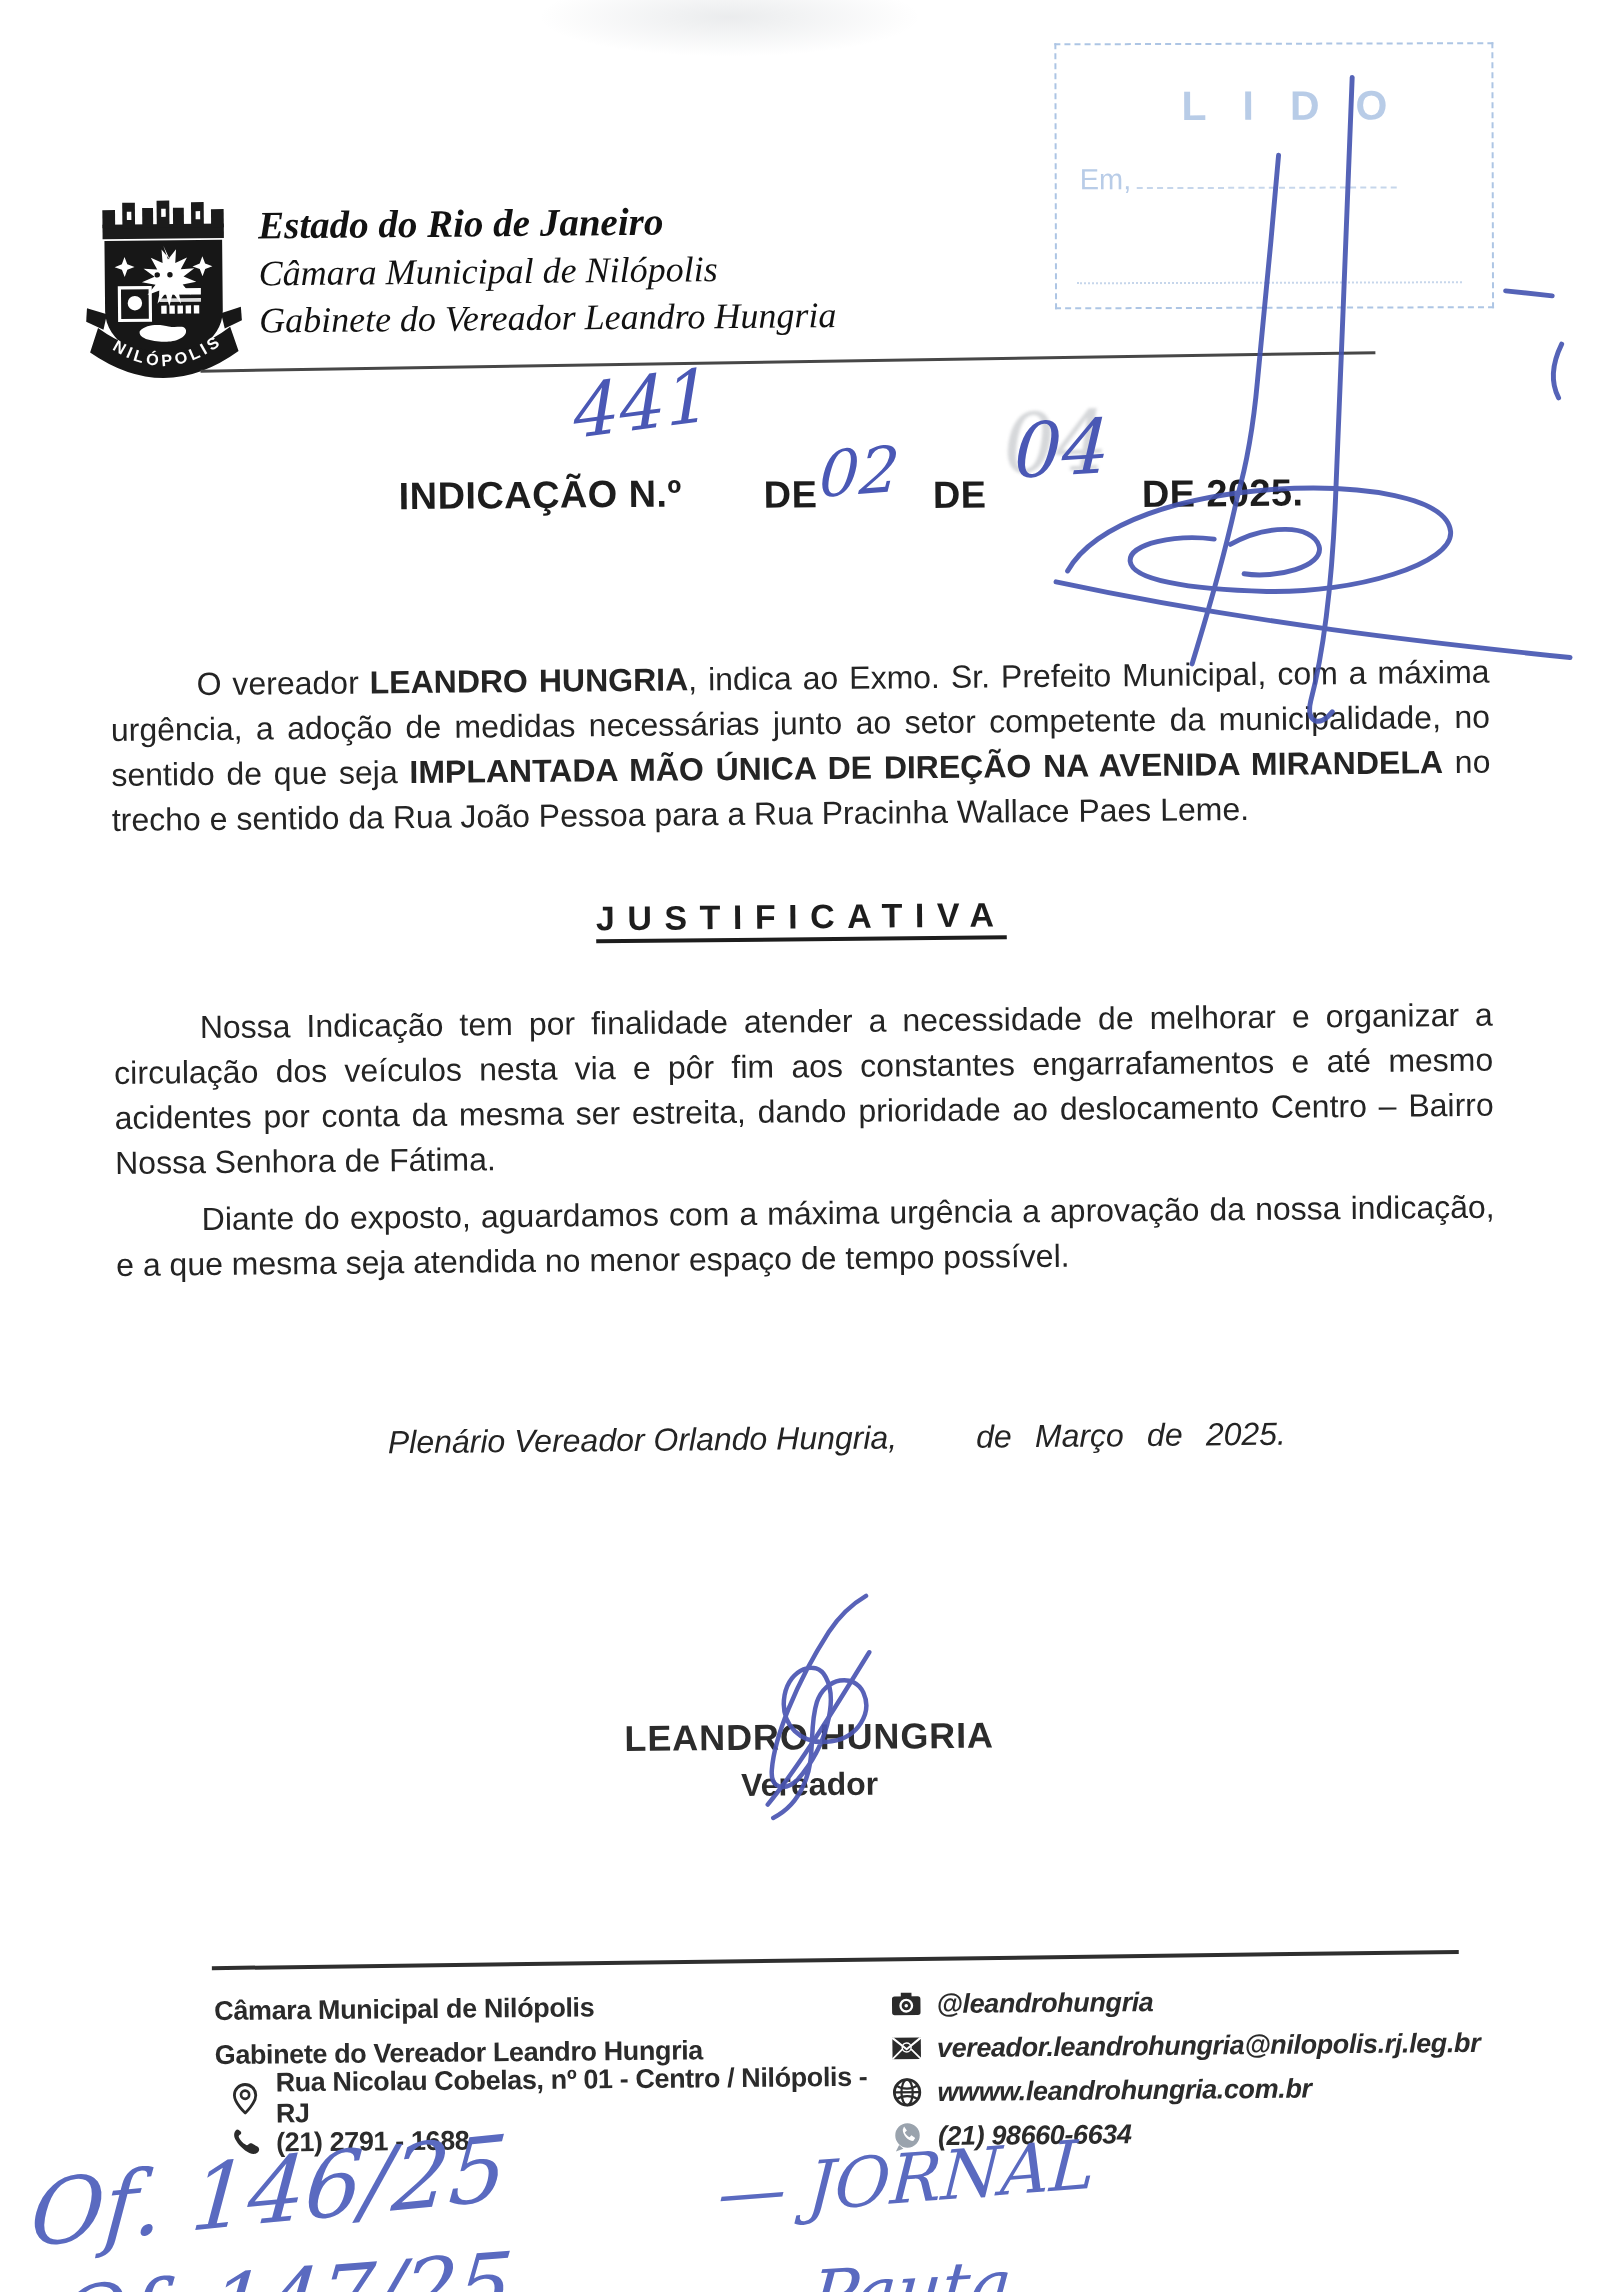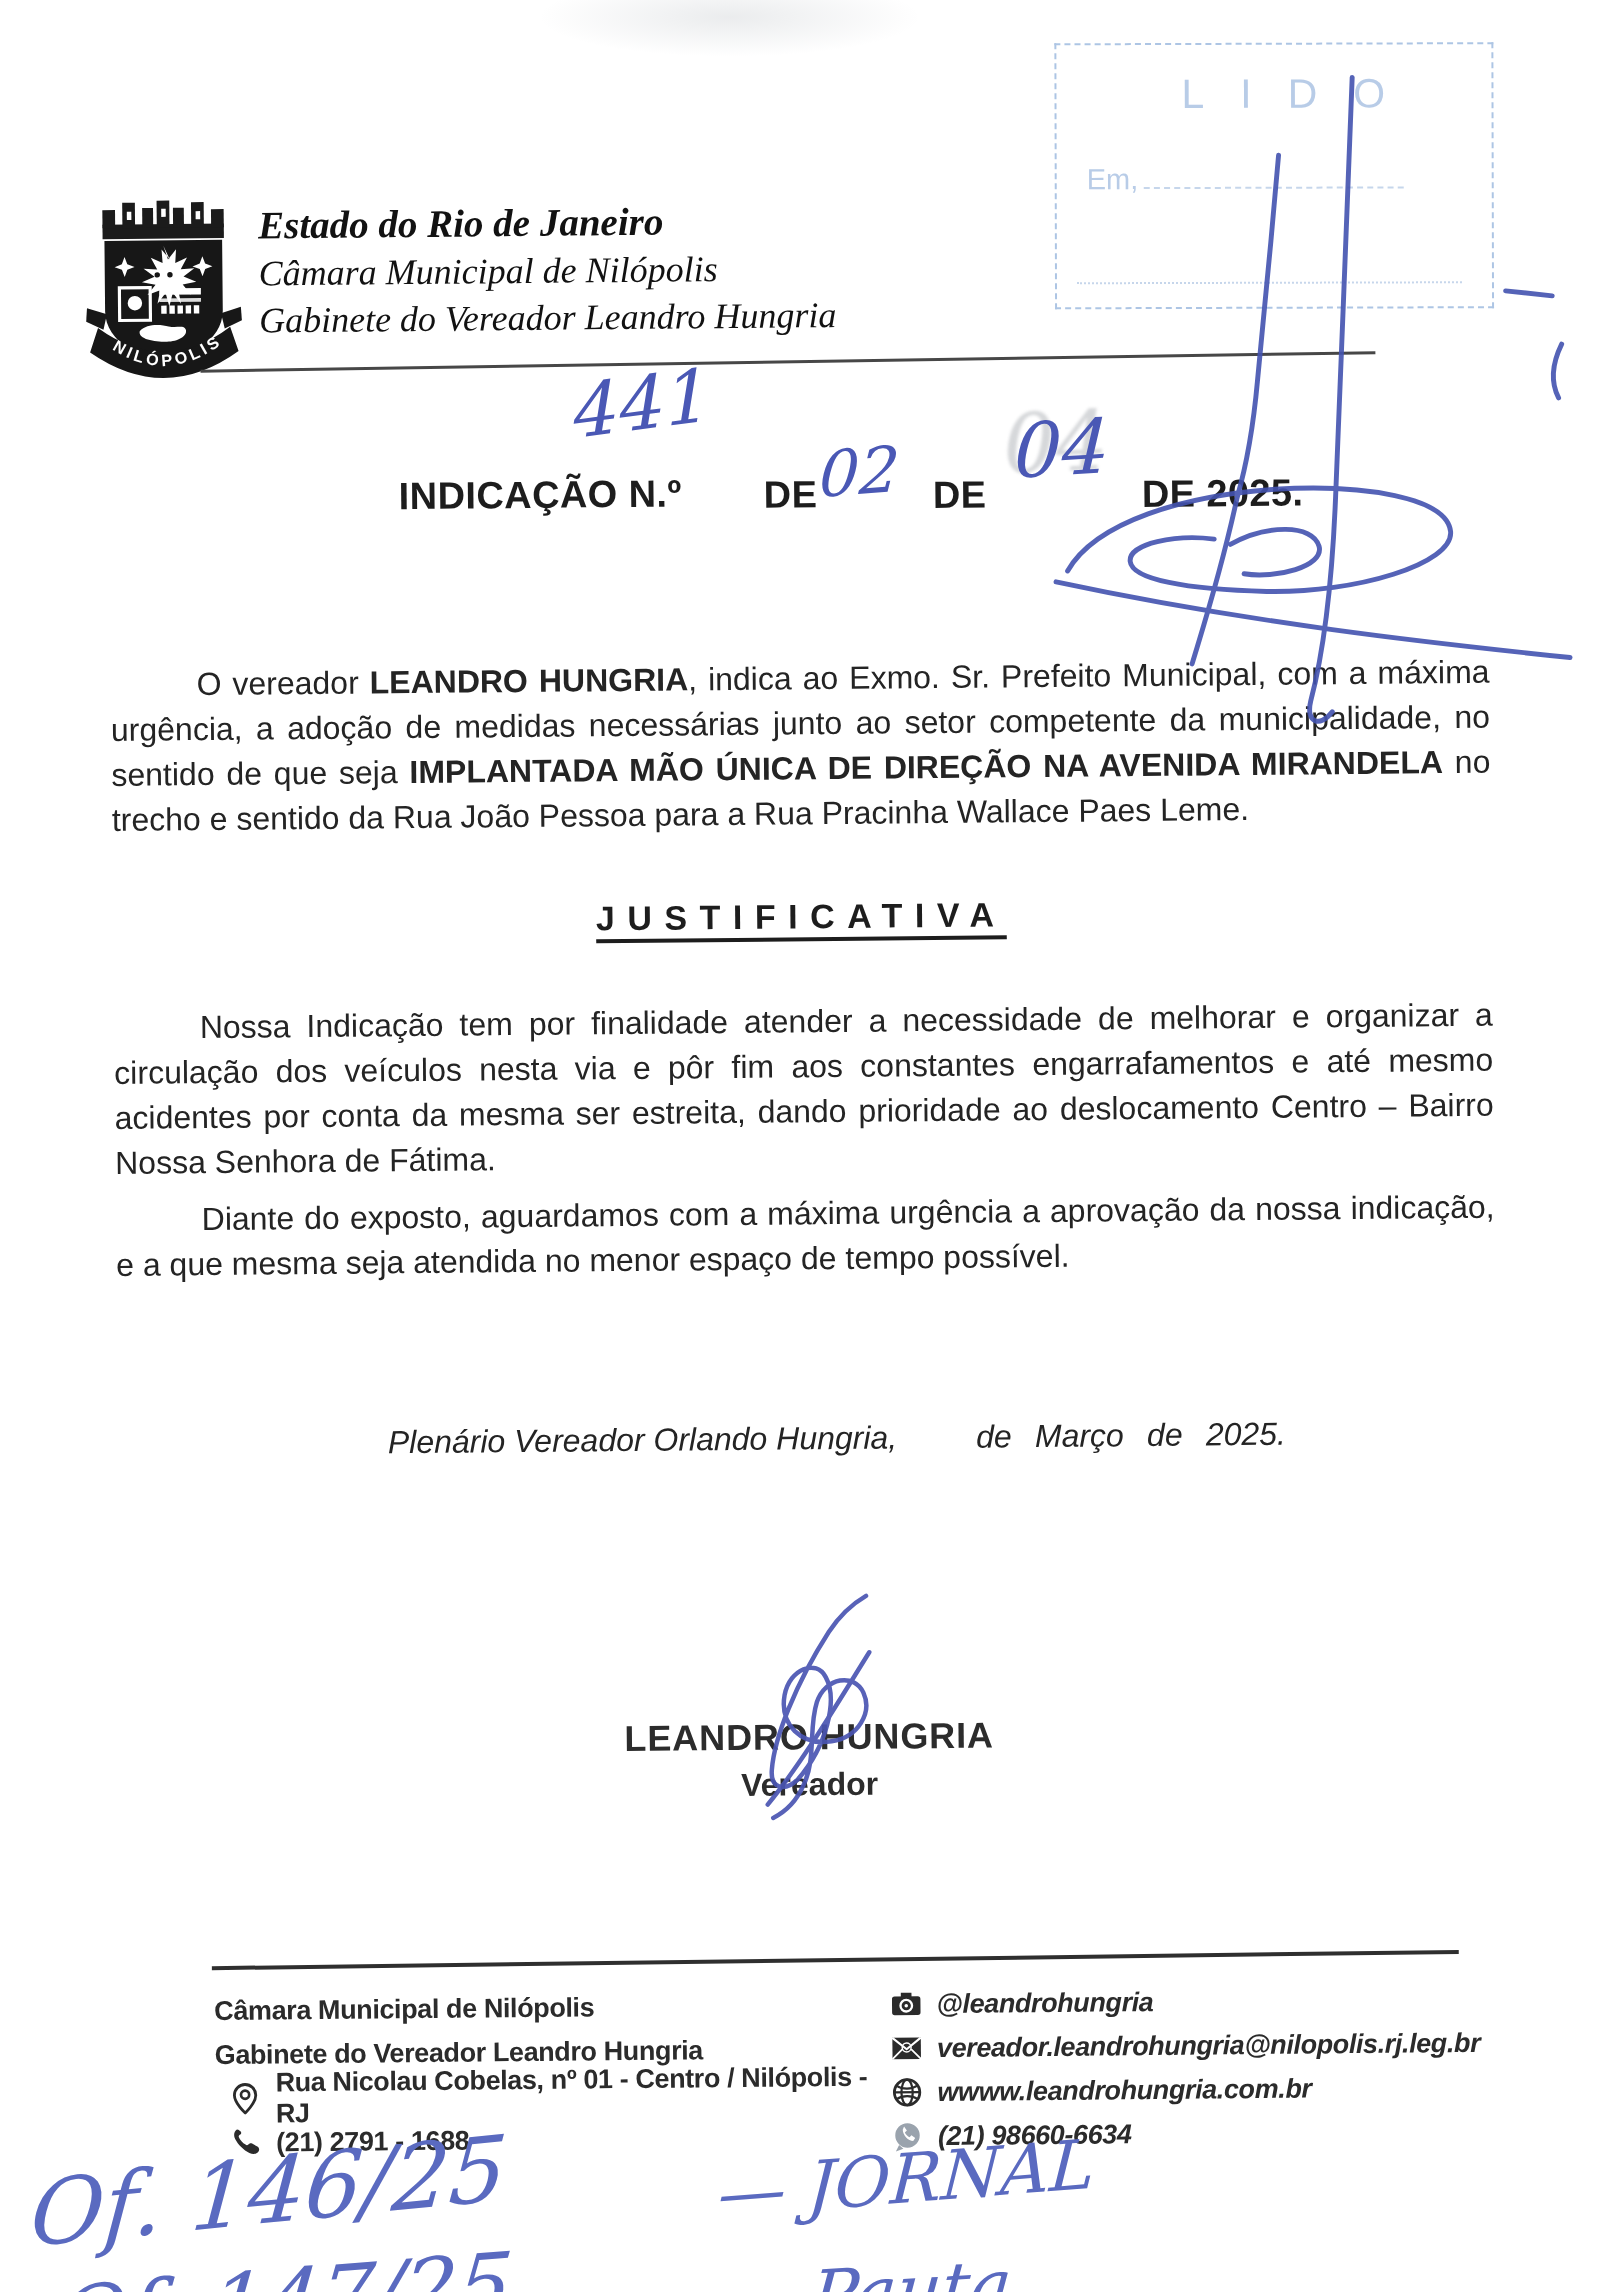--- a/index.html
+++ b/index.html
@@ -13,22 +13,22 @@
   
   .crest{left:86px;top:186px;width:172px;height:192px;}
   .hdr-text{left:267px;top:195px;font-family:"Liberation Serif",serif;font-style:italic;color:#121212;}
   .hdr-l1{font-size:39px;font-weight:bold;line-height:50px;}
   .hdr-l2{font-size:36px;line-height:47px;}
   .hdr-l3{font-size:36px;line-height:47px;}
   .hdr-rule{left:208px;top:360px;width:1175px;height:2.7px;background:#474747;transform:rotate(-0.35deg);}
 
   
   .stamp{left:1064px;top:47px;width:435px;height:262px;border:2.7px dashed #a7c1e2;transform:rotate(0.4deg);opacity:.92;}
-  .stamp-title{left:125px;top:26px;font-size:41px;font-weight:normal;letter-spacing:36px;color:#b3c8e6;position:absolute;}
-  .stamp-em{left:30px;top:118px;position:absolute;font-size:29px;color:#b3c8e6;}
+  .stamp-title{left:125px;top:38px;font-size:41px;font-weight:bold;letter-spacing:36px;color:#b3c8e6;position:absolute;}
+  .stamp-em{left:23px;top:118px;position:absolute;font-size:29px;color:#b3c8e6;}
   .stamp-emline{display:inline-block;width:260px;border-bottom:2.7px dashed #c2d3ea;height:23px;margin-left:5.4px;}
   .stamp-dotline{position:absolute;left:19.7px;bottom:23px;width:385px;border-bottom:2.7px dotted #c2d3ea;}
 
   
   .t-bold{font-weight:bold;font-size:38px;color:#1d1d1d;letter-spacing:0.4px;}
   .hw{font-family:"DejaVu Serif",serif;font-style:italic;color:#4a58b5;}
   .hw-num{font-size:73px;transform:rotate(-7deg) skewX(-6deg);line-height:1;}
   .hw-day{font-size:63px;transform:rotate(-4deg) skewX(-8deg);line-height:1;}
   .hw-mon{font-size:75px;transform:rotate(-3deg) skewX(-6deg);line-height:1;}
   .mon-ghost{font-size:82px;color:#8a8f96;opacity:.35;filter:blur(1.8px);transform:rotate(-2deg);line-height:1;}

